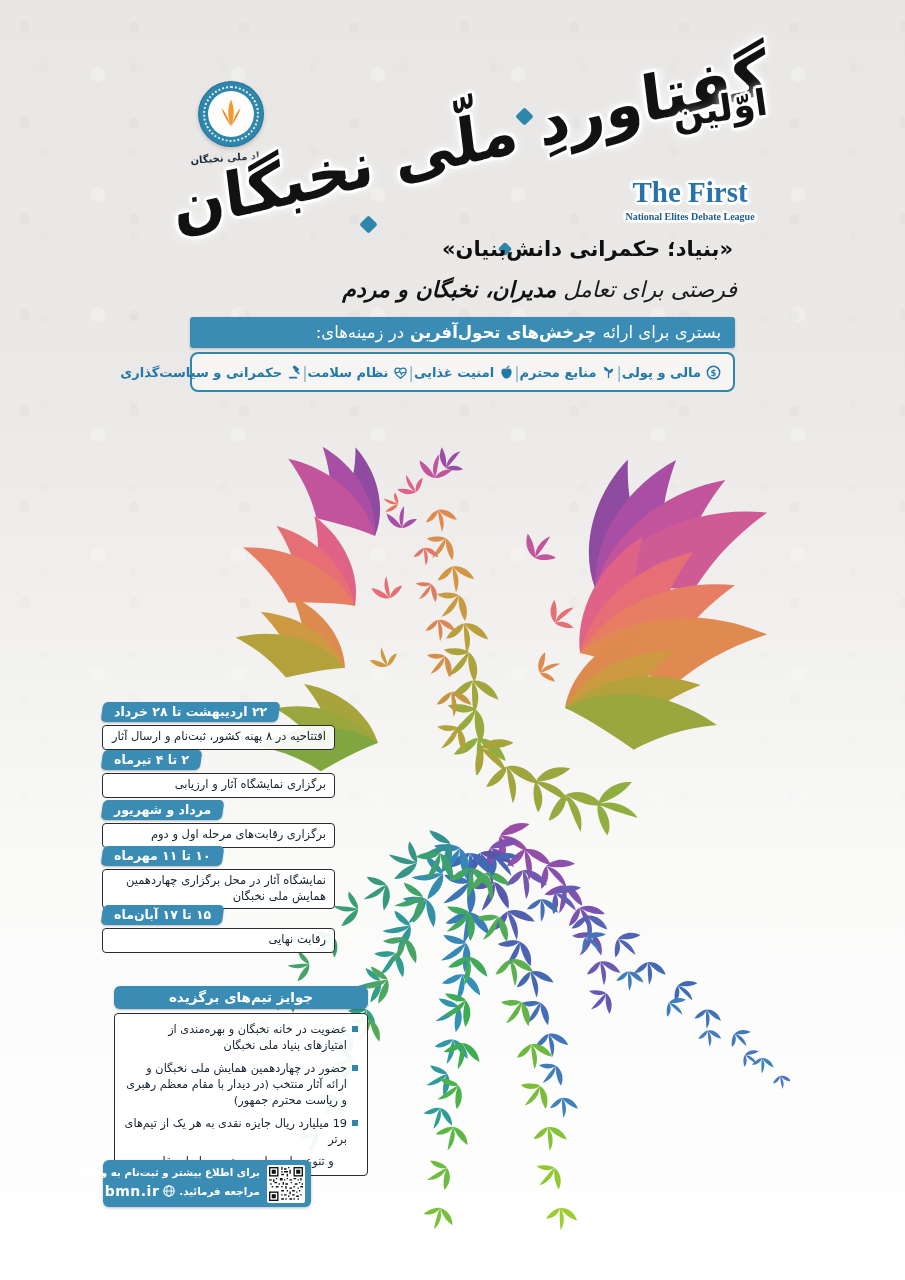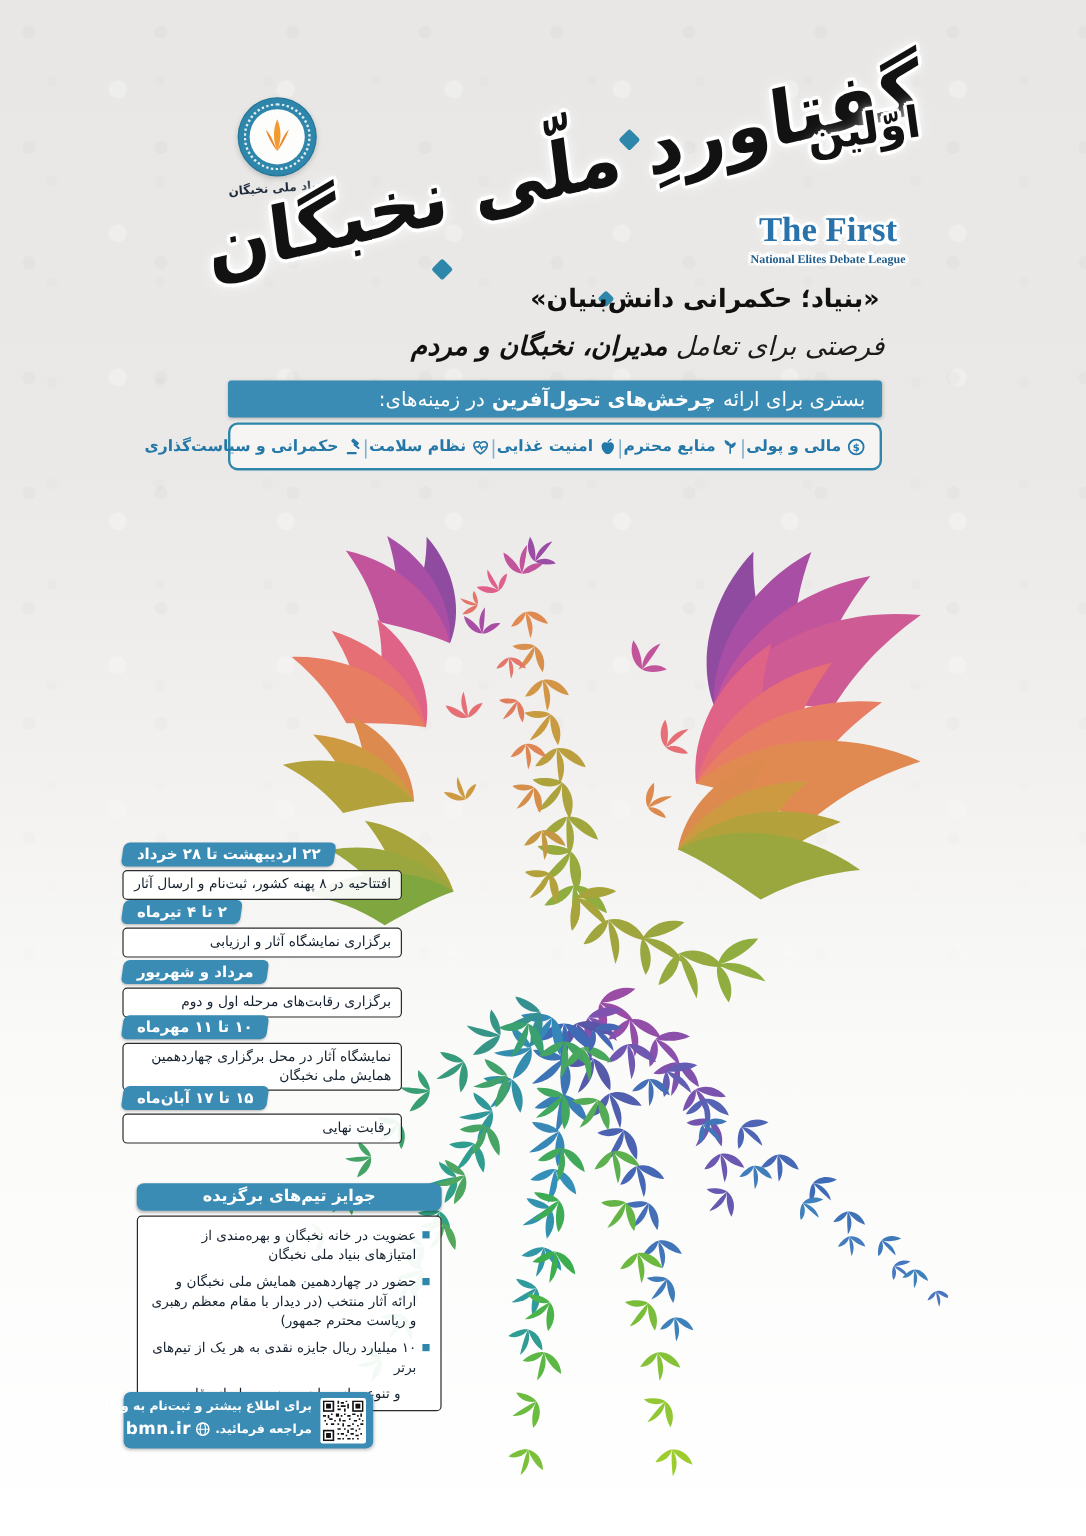--- a/index.html
+++ b/index.html
@@ -352,21 +352,21 @@
   <div class="tl" style="top:904px;">
     <div class="tl-head"><span>۱۵ تا ۱۷ آبان‌ماه</span></div>
     <div class="tl-body">رقابت نهایی</div>
   </div>
 
   <div class="prizes">
     <div class="prizes-head">جوایز تیم‌های برگزیده</div>
     <div class="prizes-body">
       <div class="prize-item">عضویت در خانه نخبگان و بهره‌مندی از امتیازهای بنیاد ملی نخبگان</div>
       <div class="prize-item">حضور در چهاردهمین همایش ملی نخبگان و ارائه آثار منتخب (در دیدار با مقام معظم رهبری و ریاست محترم جمهور)</div>
-      <div class="prize-item">۱۰ میلیارد ریال جایزه نقدی به هر یک از تیم‌های برتر</div>
+      <div class="prize-item">19 میلیارد ریال جایزه نقدی به هر یک از تیم‌های برتر</div>
       <div class="prizes-foot">و تنوعی از جوایز در هر مرحله از رقابت</div>
     </div>
   </div>
 
   <div class="footer">
     <div class="qr">
       <svg viewBox="0 0 25 25" width="34" height="34">
         <rect x="0" y="0" width="7" height="7" fill="#111"></rect>
           <rect x="1" y="1" width="5" height="5" fill="#fff"></rect>
           <rect x="2" y="2" width="3" height="3" fill="#111"></rect>

